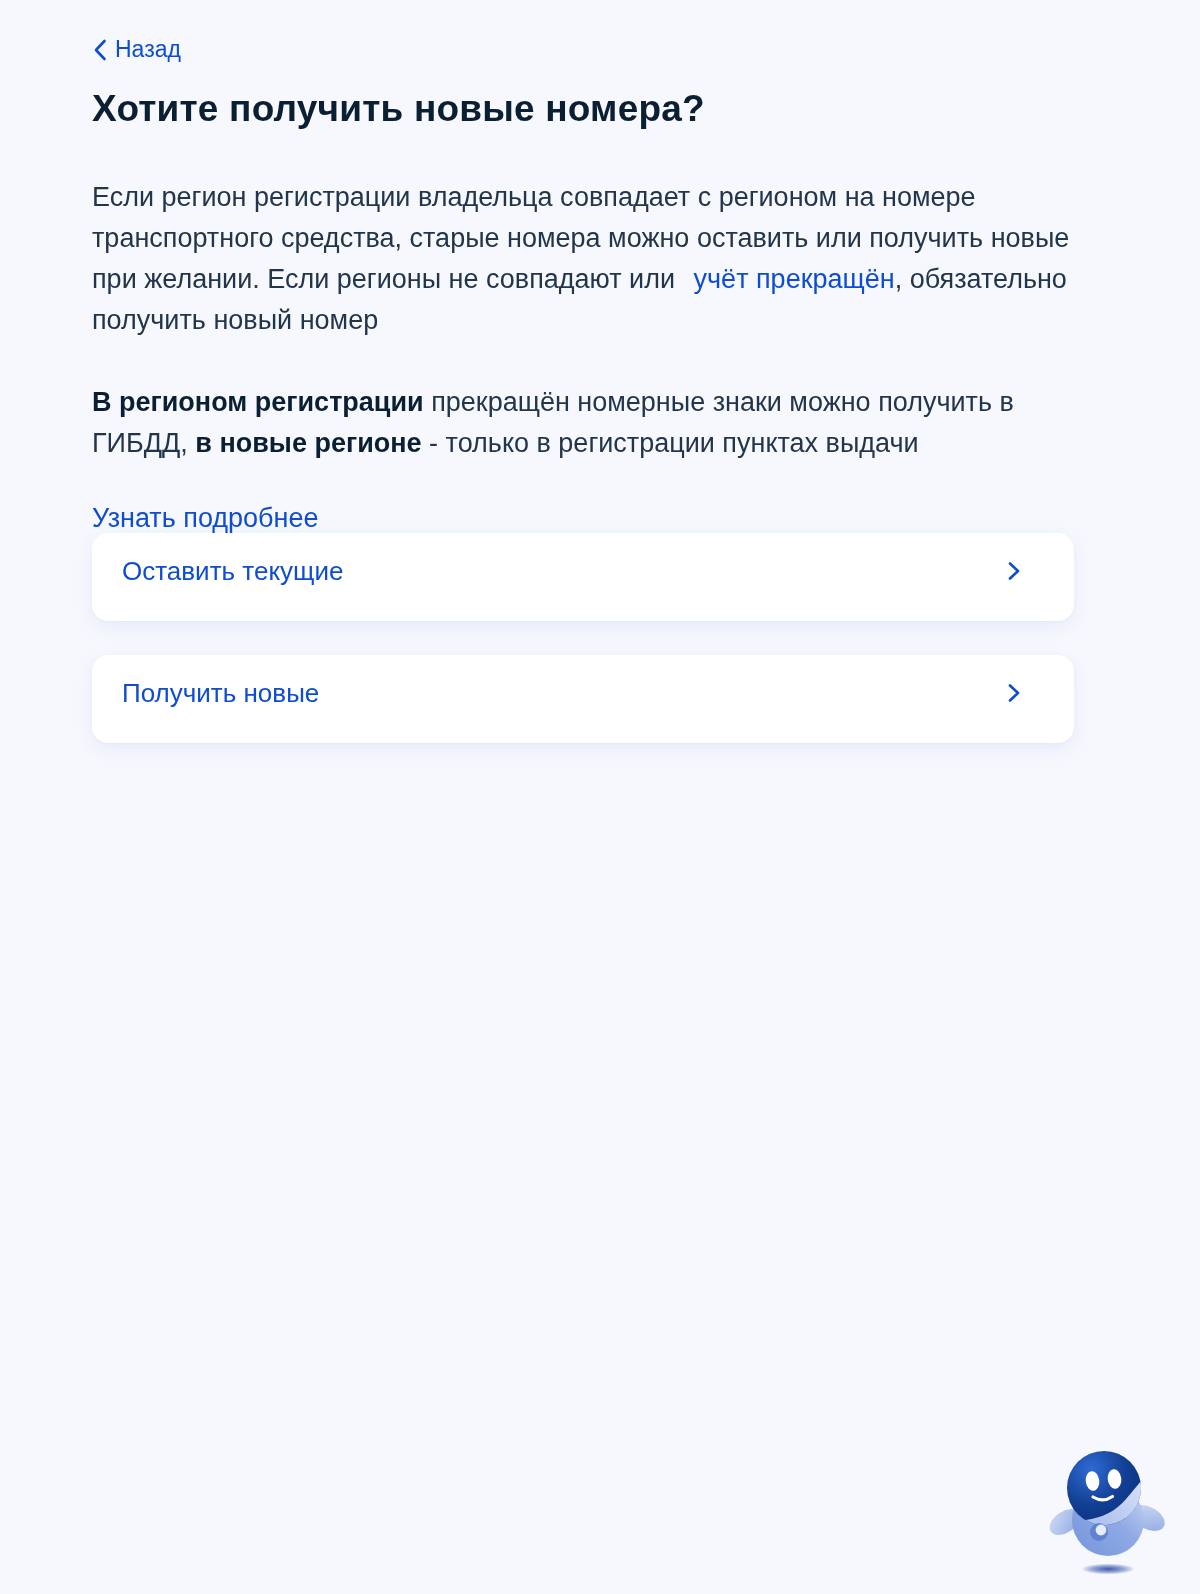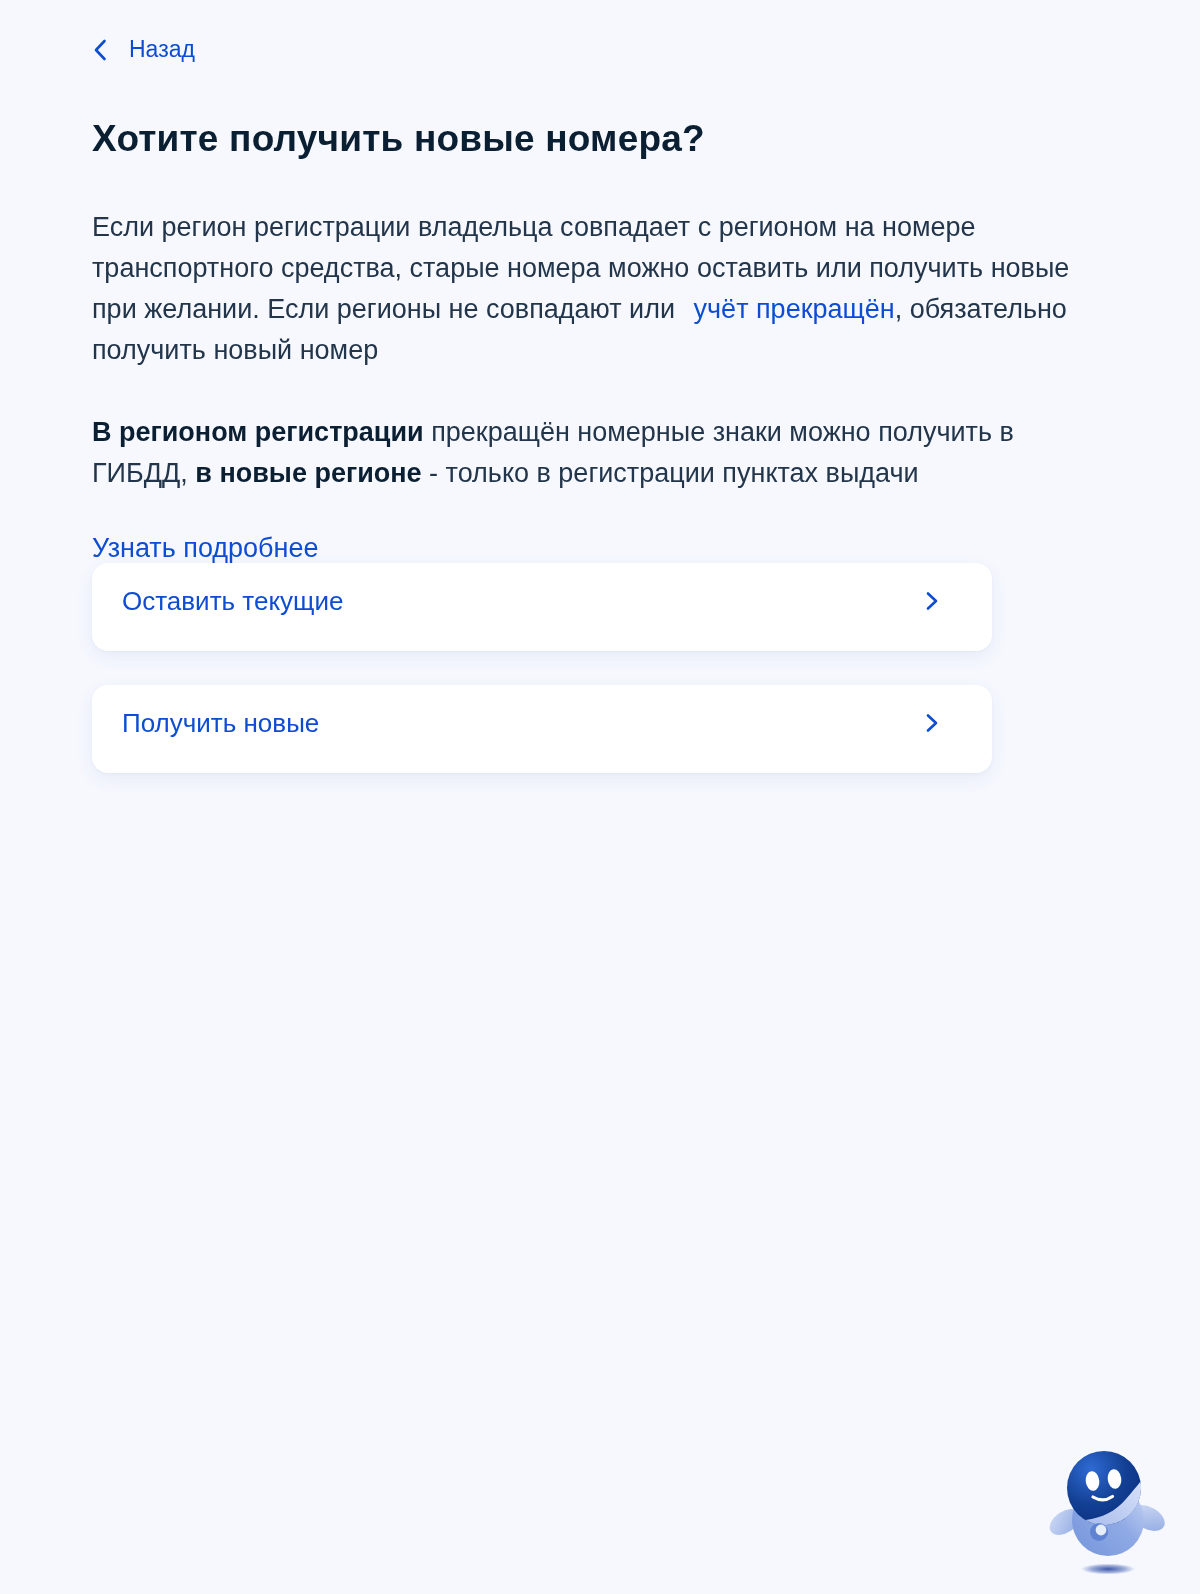--- a/index.html
+++ b/index.html
@@ -18,26 +18,26 @@
     position:relative;
     overflow:hidden;
   }
   .content{
     padding:36px 90px 0 92px;
   }
   
   .back-link{
     display:inline-flex;
     align-items:center;
-    gap:22px;
+    gap:8px;
     font-size:23px;
     color:var(--accent);
     text-decoration:none;
     cursor:pointer;
-    margin-bottom:54px;
+    margin-bottom:24px;
   }
   .back-link svg{display:block;}
   
   h1.page-title{
     font-size:37px;
     line-height:1.2;
     font-weight:700;
     color:var(--title);
     letter-spacing:.2px;
     margin-bottom:46px;
@@ -61,21 +61,21 @@
     display:inline-block;
     font-size:27px;
     line-height:30px;
     color:var(--accent);
     cursor:pointer;
     text-decoration:none;
     margin-top:-2px;
   }
   
   .option-card{
-    width:900px;
+    width:982px;
     min-height:88px;
     background:var(--card-bg);
     border-radius:16px;
     box-shadow:0 6px 18px rgba(30,64,150,0.07), 0 1px 3px rgba(30,64,150,0.04);
     display:flex;
     align-items:center;
     justify-content:space-between;
     padding:0 52px 12px 30px;
     margin-bottom:34px;
     cursor:pointer;

